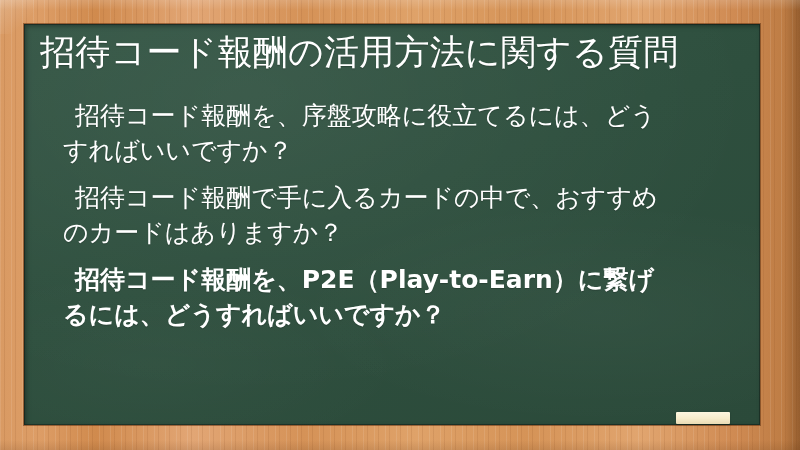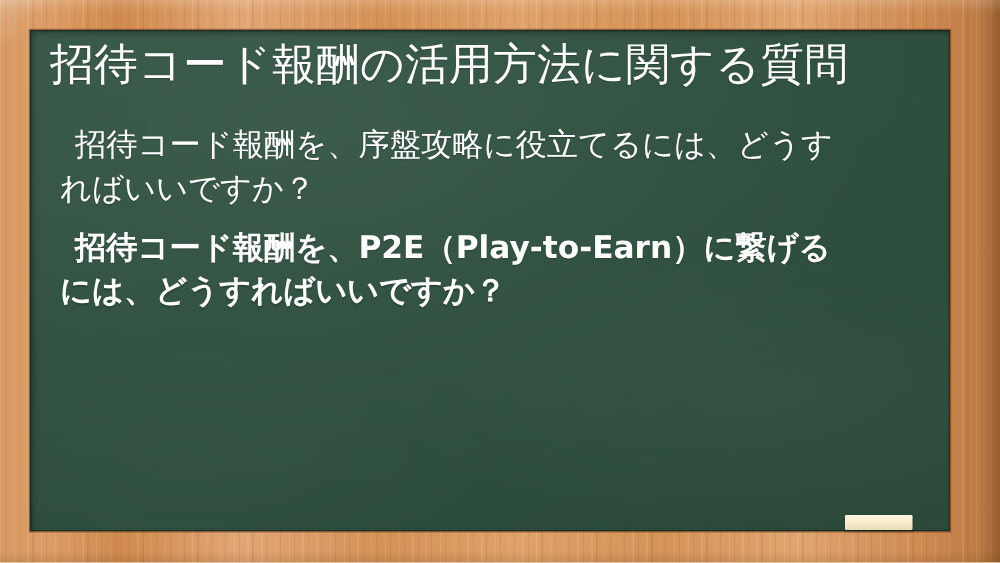--- a/index.html
+++ b/index.html
@@ -136,21 +136,21 @@
     line-height: 1.30;
     font-weight: 400;
     letter-spacing: 0.2px;
     margin: 0;
     padding: 2px 0 0 8px;
     text-shadow: 0 1px 1px rgba(0,0,0,0.22);
   }
 
   .qlist {
     list-style: none;
-    margin: 0;
+    margin: 15px;
     padding: 0;
     margin-top: 22px;
   }
   .qlist li {
     color: #ffffff;
     font-size: 25px;
     line-height: 1.42;
     font-weight: 400;
     margin: 0 0 11px 0;
     padding: 0 14px 0 16px;
@@ -185,20 +185,21 @@
 
   <div class="board">
     <div class="board-smudge"></div>
 
     <div class="content">
 
       <h1 class="title">招待コード報酬の活用方法に関する質問</h1>
 
       <ul class="qlist">
         <li>招待コード報酬を、序盤攻略に役立てるには、どうすればいいですか？</li>
+        <li>招待コード報酬で手に入るカードの中で、おすすめのカードはありますか？</li>
         <li>招待コード報酬を、P2E（Play-to-Earn）に繋げるには、どうすればいいですか？</li>
       </ul>
 
     </div>
   </div>
 
   <div class="chalk"></div>
 
 </div>
 

